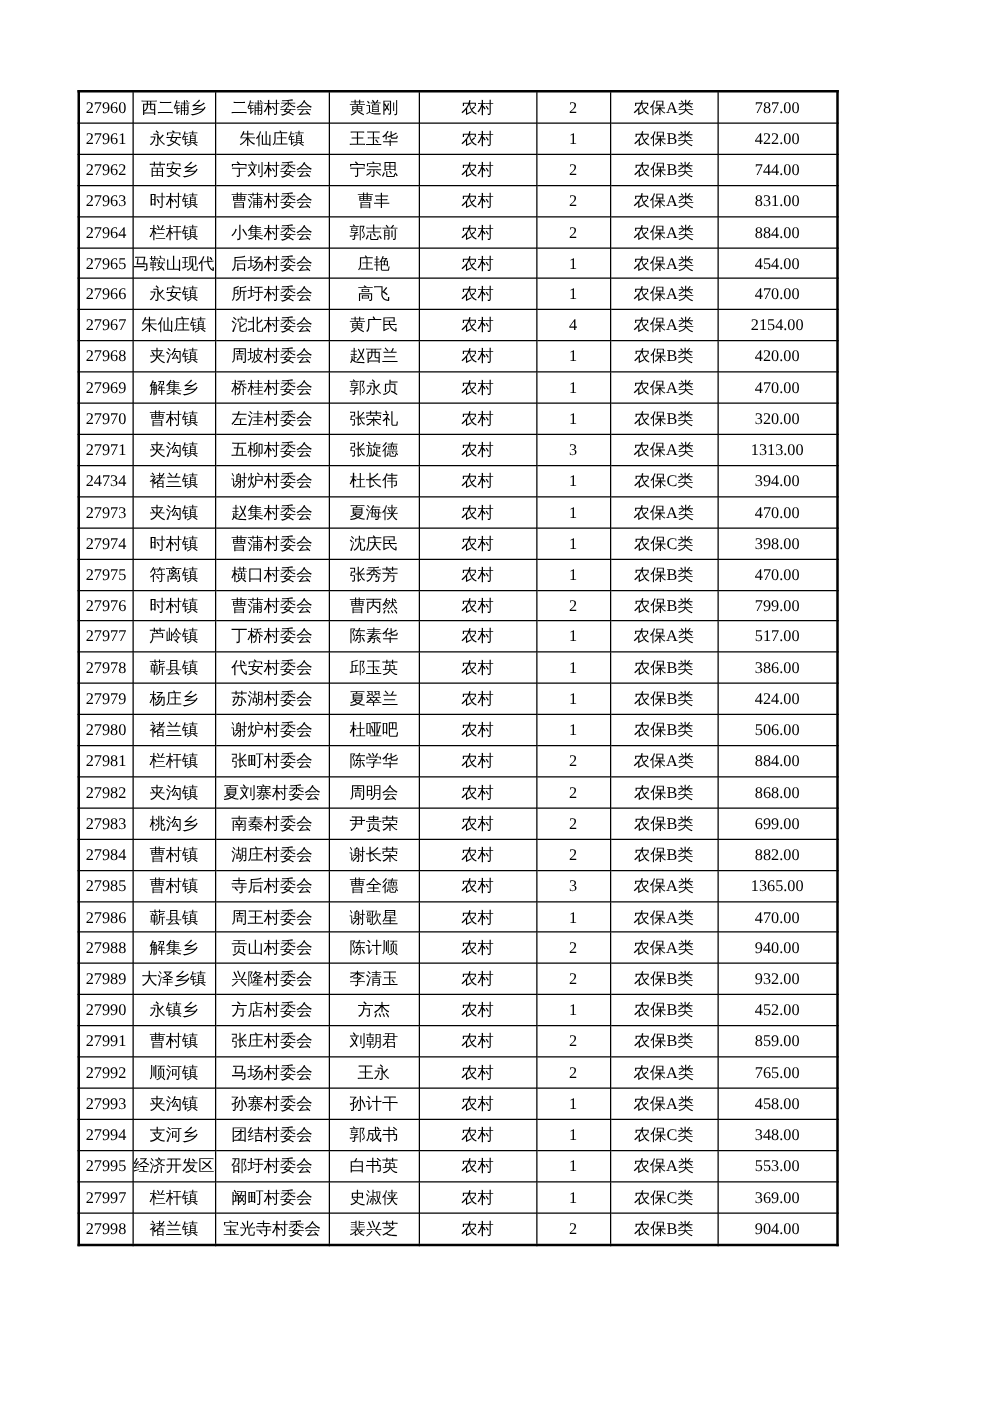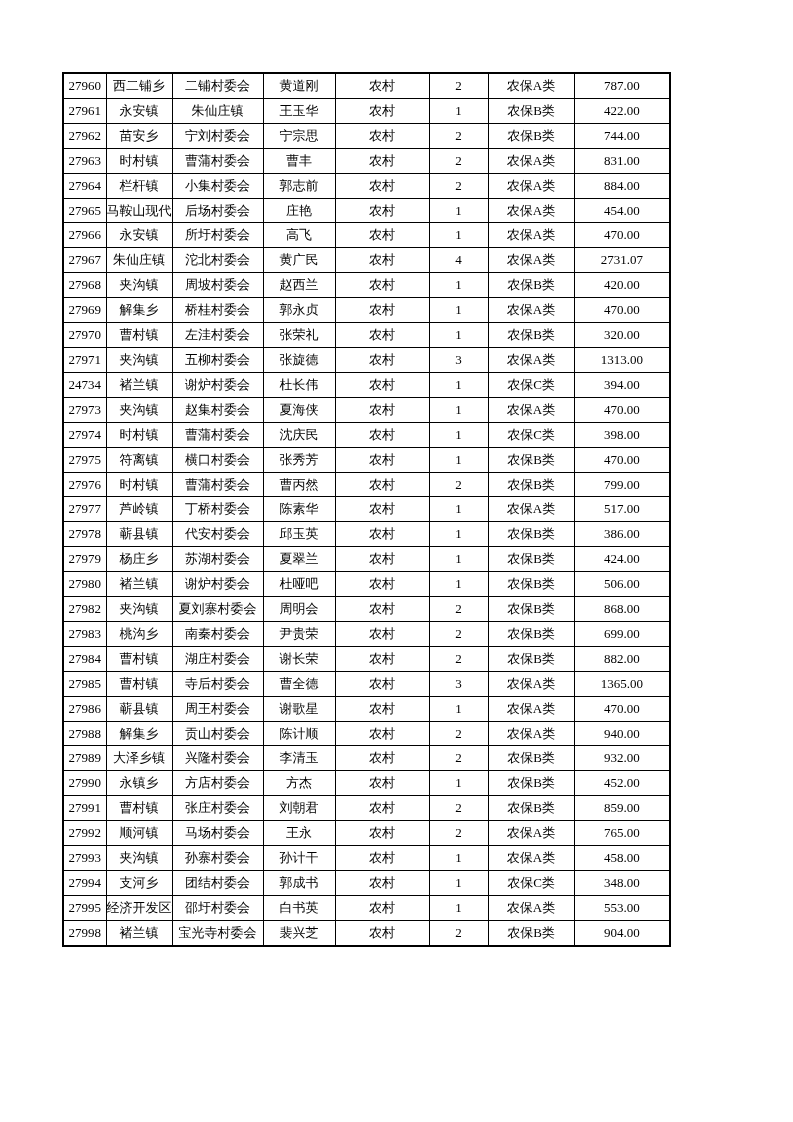--- a/index.html
+++ b/index.html
@@ -138,21 +138,21 @@
           <td>470.00</td>
         </tr>
         <tr>
           <td>27967</td>
           <td>朱仙庄镇</td>
           <td>沱北村委会</td>
           <td>黄广民</td>
           <td>农村</td>
           <td>4</td>
           <td>农保A类</td>
-          <td>2731.07</td>
+          <td>2154.00</td>
         </tr>
         <tr>
           <td>27968</td>
           <td>夹沟镇</td>
           <td>周坡村委会</td>
           <td>赵西兰</td>
           <td>农村</td>
           <td>1</td>
           <td>农保B类</td>
           <td>420.00</td>
@@ -271,20 +271,30 @@
           <td>27980</td>
           <td>褚兰镇</td>
           <td>谢炉村委会</td>
           <td>杜哑吧</td>
           <td>农村</td>
           <td>1</td>
           <td>农保B类</td>
           <td>506.00</td>
         </tr>
         <tr>
+          <td>27981</td>
+          <td>栏杆镇</td>
+          <td>张町村委会</td>
+          <td>陈学华</td>
+          <td>农村</td>
+          <td>2</td>
+          <td>农保A类</td>
+          <td>884.00</td>
+        </tr>
+        <tr>
           <td>27982</td>
           <td>夹沟镇</td>
           <td>夏刘寨村委会</td>
           <td>周明会</td>
           <td>农村</td>
           <td>2</td>
           <td>农保B类</td>
           <td>868.00</td>
         </tr>
         <tr>
@@ -399,20 +409,30 @@
         </tr>
         <tr>
           <td>27995</td>
           <td>经济开发区北杨寨</td>
           <td>邵圩村委会</td>
           <td>白书英</td>
           <td>农村</td>
           <td>1</td>
           <td>农保A类</td>
           <td>553.00</td>
+        </tr>
+        <tr>
+          <td>27997</td>
+          <td>栏杆镇</td>
+          <td>阚町村委会</td>
+          <td>史淑侠</td>
+          <td>农村</td>
+          <td>1</td>
+          <td>农保C类</td>
+          <td>369.00</td>
         </tr>
         <tr>
           <td>27998</td>
           <td>褚兰镇</td>
           <td>宝光寺村委会</td>
           <td>裴兴芝</td>
           <td>农村</td>
           <td>2</td>
           <td>农保B类</td>
           <td>904.00</td>

